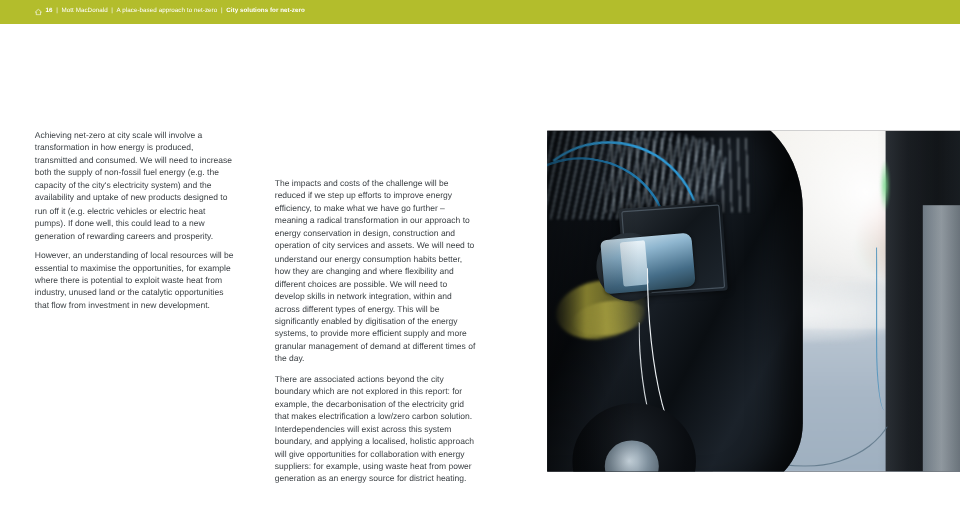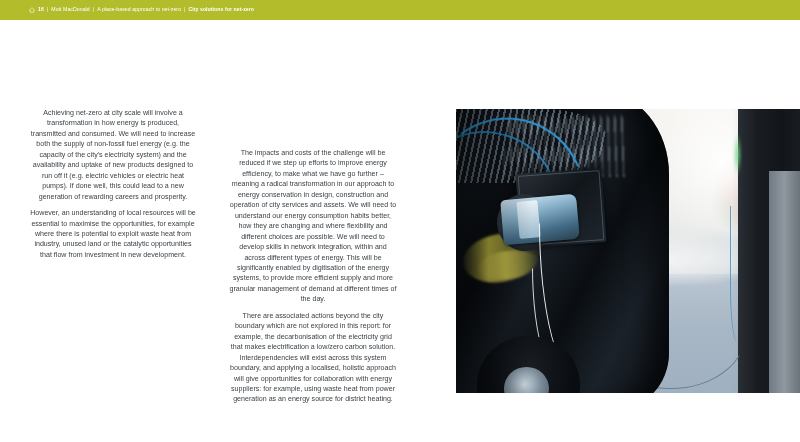--- a/index.html
+++ b/index.html
@@ -74,21 +74,21 @@
   }
 
   
   .col {
     position: absolute;
     color: #3d4246;
     font-size: 7.1px;
     line-height: 10.45px;
     text-align: left;
   }
-  .col p { margin: 0; text-align: center; }
+  .col p { margin: 0; }
   .col p + p { margin-top: 6px; }
 
   .col-left  { left: 29px;  top: 88px;  width: 168px; }
   .col-mid   { left: 229px; top: 128px; width: 168px; }
 
   
   .photo {
     position: absolute;
     left: 456px;
     top: 89px;

